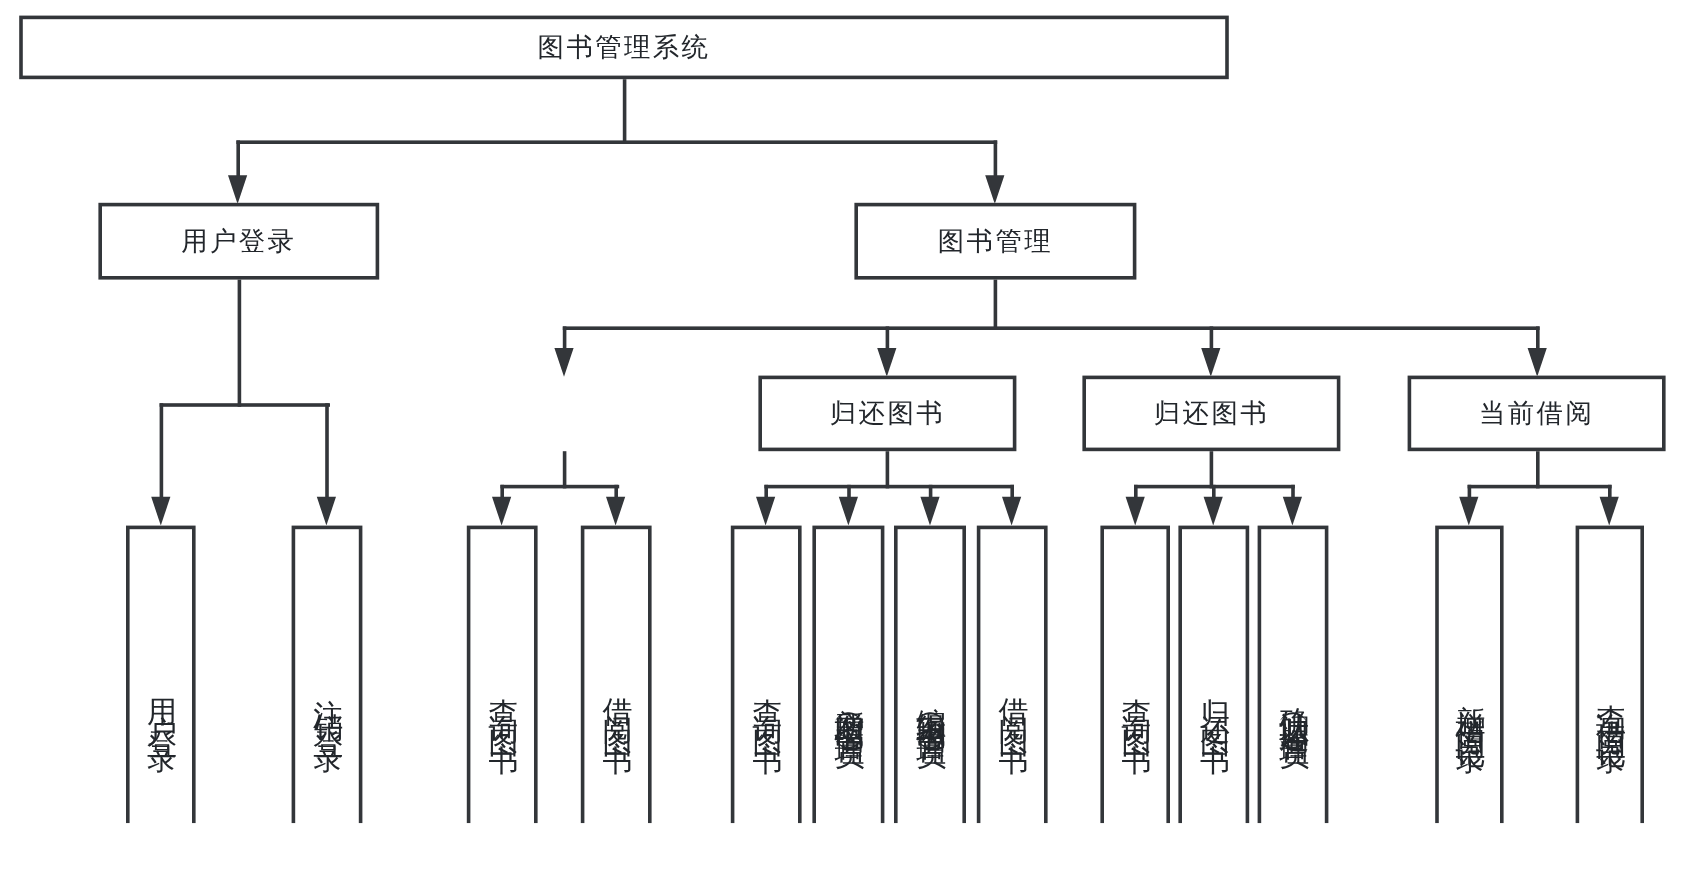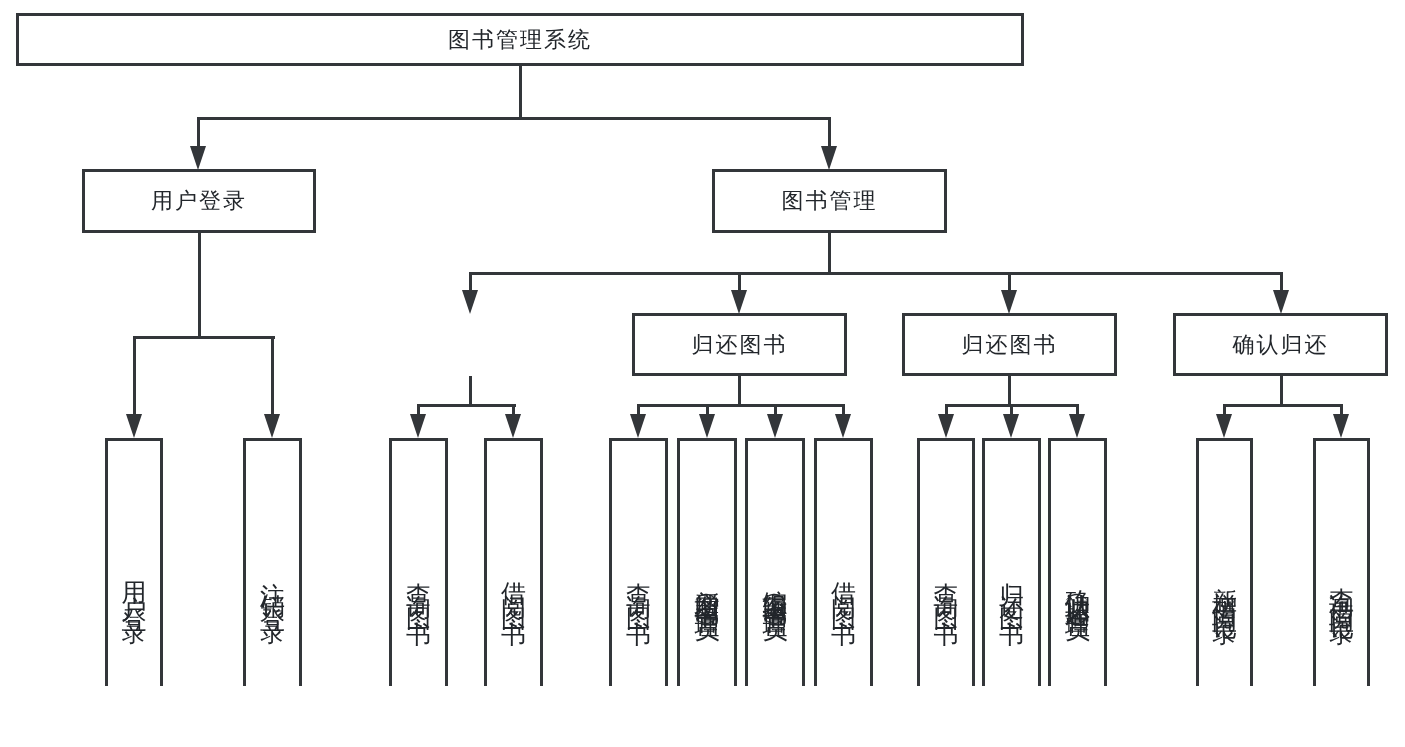--- a/index.html
+++ b/index.html
@@ -72,21 +72,21 @@
   <div class="vline" style="left:1280px;top:272px;width:3px;height:21px"></div>
   <div class="arr" style="left:1273px;top:290px"></div>
 
   <div class="node h" style="left:632px;top:313px;width:215px;height:63px">
     <span class="lbl">归还图书</span>
   </div>
   <div class="node h" style="left:902px;top:313px;width:215px;height:63px">
     <span class="lbl">归还图书</span>
   </div>
   <div class="node h" style="left:1173px;top:313px;width:215px;height:63px">
-    <span class="lbl">确认归还</span>
+    <span class="lbl">当前借阅</span>
   </div>
 
   <div class="vline" style="left:469px;top:376px;width:3px;height:31px"></div>
   <div class="hline" style="left:417px;top:404px;width:99px;height:3px"></div>
   <div class="vline" style="left:417px;top:404px;width:3px;height:12px"></div>
   <div class="arr" style="left:410px;top:414px"></div>
   <div class="vline" style="left:512px;top:404px;width:3px;height:12px"></div>
   <div class="arr" style="left:505px;top:414px"></div>
 
   <div class="vline" style="left:738px;top:376px;width:3px;height:31px"></div>

